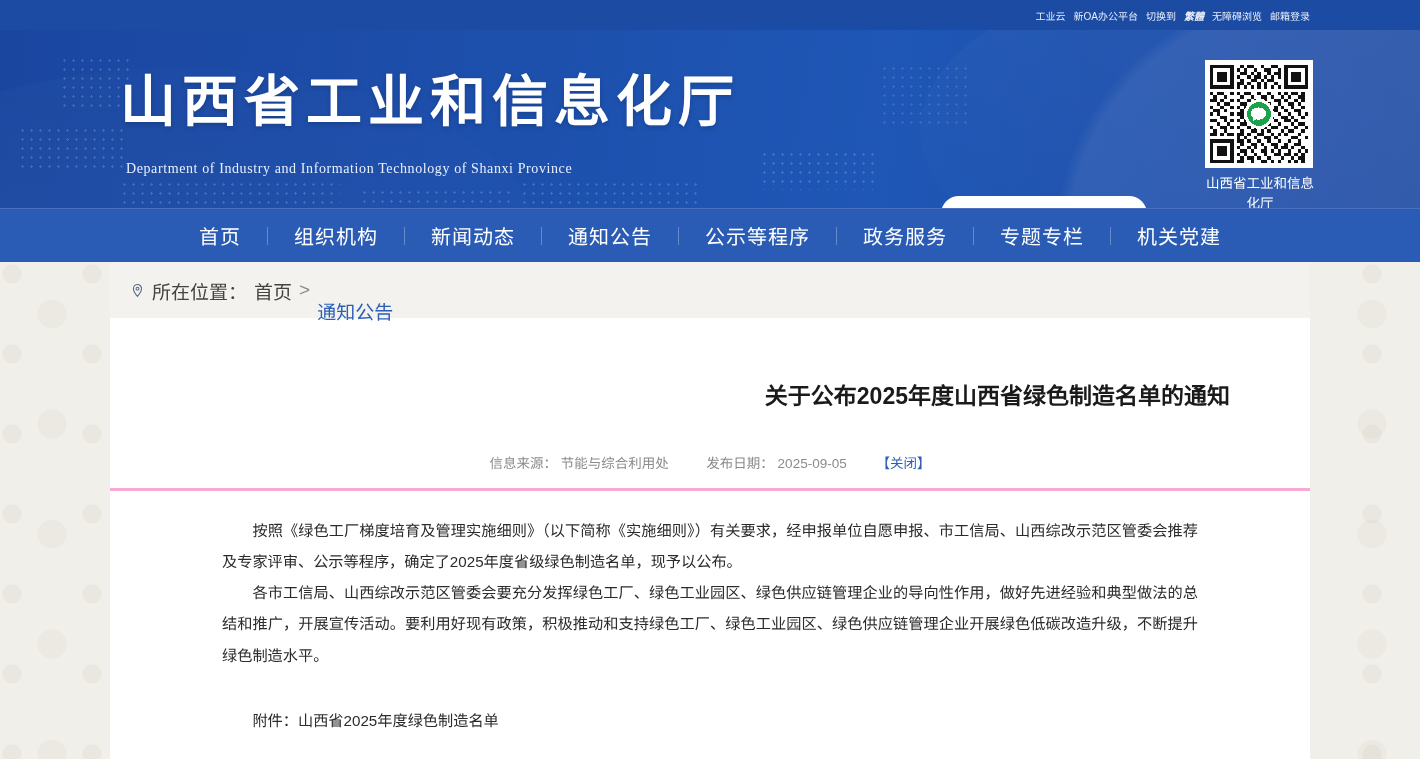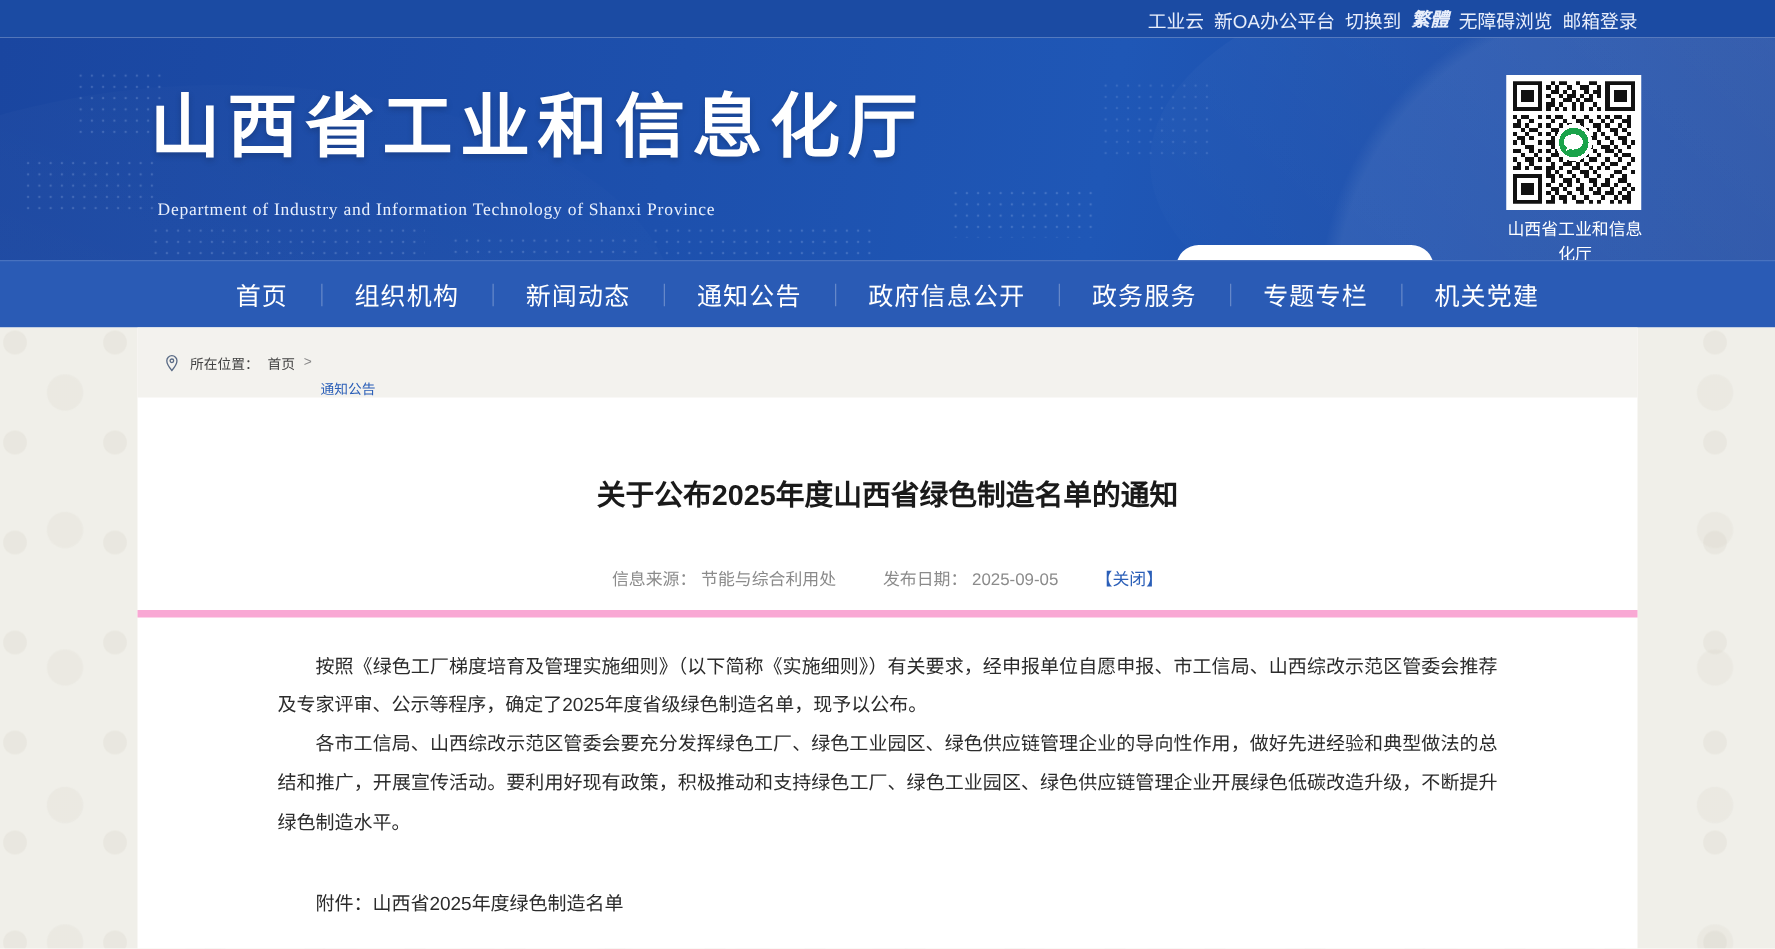--- a/index.html
+++ b/index.html
@@ -17,23 +17,23 @@
     background: #1b4ba3;
     display: flex;
     align-items: center;
     justify-content: flex-end;
     padding-right: 110px;
     position: relative;
     z-index: 5;
   }
   .topbar-links {
     display: flex;
-    align-items: flex-end;
+    align-items: flex-start;
     gap: 8px;
-    font-size: 15px;
+    font-size: 10px;
     color: #e8eefb;
   }
   .topbar-links span.tl {
     cursor: pointer;
     white-space: nowrap;
   }
   .topbar-links .fanti {
     font-family: "Liberation Serif", serif;
     font-style: italic;
     font-weight: bold;
@@ -190,45 +190,45 @@
     min-height: 497px;
     padding: 0 0 20px 0;
   }
 
   .crumb {
     display: flex;
     align-items: center;
     gap: 7px;
     height: 56px;
     padding-left: 20px;
-    font-size: 11px;
+    font-size: 19px;
     color: #4a4a4a;
     background: #f3f2ee;
   }
   .crumb .pin-icon { width: 15px; height: 15px; }
   .crumb .label { color: #444; }
   .crumb .home { color: #444; cursor: pointer; }
   .crumb .gt { color: #888; }
   .crumb .cur { color: #2b5fb8; cursor: pointer; margin-top: 40px; }
 
   .art-title {
-    text-align: center;
+    text-align: right;
     font-size: 23px;
     font-weight: bold;
     color: #1a1a1a;
     padding: 46px 80px 0;
     line-height: 1.5;
   }
   .art-meta {
     margin-top: 38px;
     text-align: center;
     font-size: 13.5px;
     color: #8b8b8b;
     padding-bottom: 16px;
-    border-bottom: 6px solid #f9a8d4;
+    border-bottom: 3px solid #f9a8d4;
   }
   .art-meta .val { color: #8b8b8b; }
   .art-meta .gap { display: inline-block; width: 30px; }
   .art-meta .close-link { color: #2b5fb8; cursor: pointer; margin-left: 26px; }
 
   .art-body {
     padding: 24px 112px 0 112px;
     font-size: 15.2px;
     color: #2b2b2b;
     line-height: 2.05;
@@ -336,21 +336,21 @@
 
 <div class="nav">
   <div class="nav-item">首页</div>
   <div class="nav-sep"></div>
   <div class="nav-item">组织机构</div>
   <div class="nav-sep"></div>
   <div class="nav-item">新闻动态</div>
   <div class="nav-sep"></div>
   <div class="nav-item">通知公告</div>
   <div class="nav-sep"></div>
-  <div class="nav-item">政府信息公开</div>
+  <div class="nav-item">公示等程序</div>
   <div class="nav-sep"></div>
   <div class="nav-item">政务服务</div>
   <div class="nav-sep"></div>
   <div class="nav-item">专题专栏</div>
   <div class="nav-sep"></div>
   <div class="nav-item">机关党建</div>
 </div>
 
 <div class="page">
   <div class="bg-pattern"></div>

